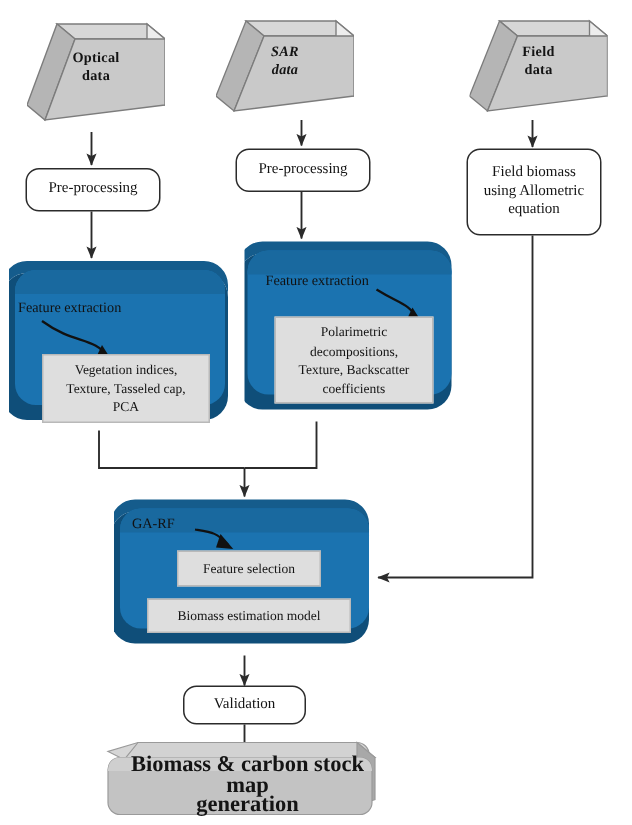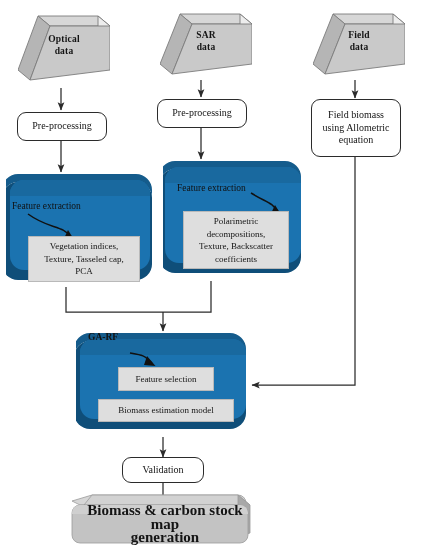--- a/index.html
+++ b/index.html
@@ -89,21 +89,21 @@
       <polygon points="80,8 92,18 92,62 80,52" fill="#EDEDED" stroke="#7c7c7c" stroke-width="0.9"></polygon>
       <polygon points="20,8 32,18 12,72 0,62" fill="#B5B5B5" stroke="#7c7c7c" stroke-width="0.9"></polygon>
       <polygon points="32,18 92,18 92,62 12,72" fill="#C9C9C9" stroke="#7c7c7c" stroke-width="0.9"></polygon>
     </svg>
     <div class="lbl" style="top:46%;">
       <span style="white-space:pre-line;">Optical
 data</span>
     </div>
   </div>
 
-  <div class="datashape" style="left:160px;top:8px;width:92px;height:72px;">
+  <div class="datashape" style="left:144px;top:8px;width:92px;height:72px;font-style:italic;">
     <svg width="92" height="72" viewBox="0 0 92 72">
       <polygon points="20,6 80,6 92,16 32,16" fill="#D7D7D7" stroke="#7c7c7c" stroke-width="0.9"></polygon>
       <polygon points="80,6 92,16 92,56 80,46" fill="#EDEDED" stroke="#7c7c7c" stroke-width="0.9"></polygon>
       <polygon points="20,6 32,16 12,66 0,56" fill="#B5B5B5" stroke="#7c7c7c" stroke-width="0.9"></polygon>
       <polygon points="32,16 92,16 92,56 12,66" fill="#C9C9C9" stroke="#7c7c7c" stroke-width="0.9"></polygon>
     </svg>
     <div class="lbl" style="top:46%;">
       <span style="white-space:pre-line;">SAR
 data</span>
     </div>
@@ -182,21 +182,21 @@
 
   <div class="bluebox" style="left:76px;top:331px;width:176px;height:106px;">
     <svg width="176" height="106" viewBox="0 0 176 106">
       <path d="M14 10 h140 a16 16 0 0 1 16 16 v56 a16 16 0 0 1 -16 16 h-140 a16 16 0 0 1 -16 -16 v-56 a16 16 0 0 1 16 -16 z" fill="#0F4E79"></path>
       <path d="M14 2 h140 a16 16 0 0 1 16 16 v8 a16 16 0 0 0 -16 -16 h-140 a16 16 0 0 0 -16 16 v-8 a16 16 0 0 1 16 -16 z" fill="#155C8C"></path>
       <path d="M18 8 h138 a14 14 0 0 1 14 14 v52 a14 14 0 0 1 -14 14 h-138 a14 14 0 0 1 -14 -14 v-52 a14 14 0 0 1 14 -14 z" fill="#1B73B0"></path>
       <path d="M18 8 h138 a14 14 0 0 1 14 14 v2 h-166 v-2 a14 14 0 0 1 14 -14 z" fill="#19699F"></path>
       <path d="M54 22 C 66 24, 68 24, 76 32" stroke="#111" stroke-width="1.4" fill="none"></path>
       <path d="M71 25 L79.5 35 L68 34 Z" fill="#111"></path>
     </svg>
-    <div class="bluelabel" style="left:12px;top:1px;font-weight:bold;">
+    <div class="bluelabel" style="left:12px;top:14px;">
       <span>GA-RF</span>
     </div>
     <div class="inner" style="left:42px;top:36px;width:96px;height:24px;">
       <span>Feature selection</span>
     </div>
     <div class="inner" style="left:22px;top:68px;width:136px;height:23px;">
       <span>Biomass estimation model</span>
     </div>
   </div>
 

